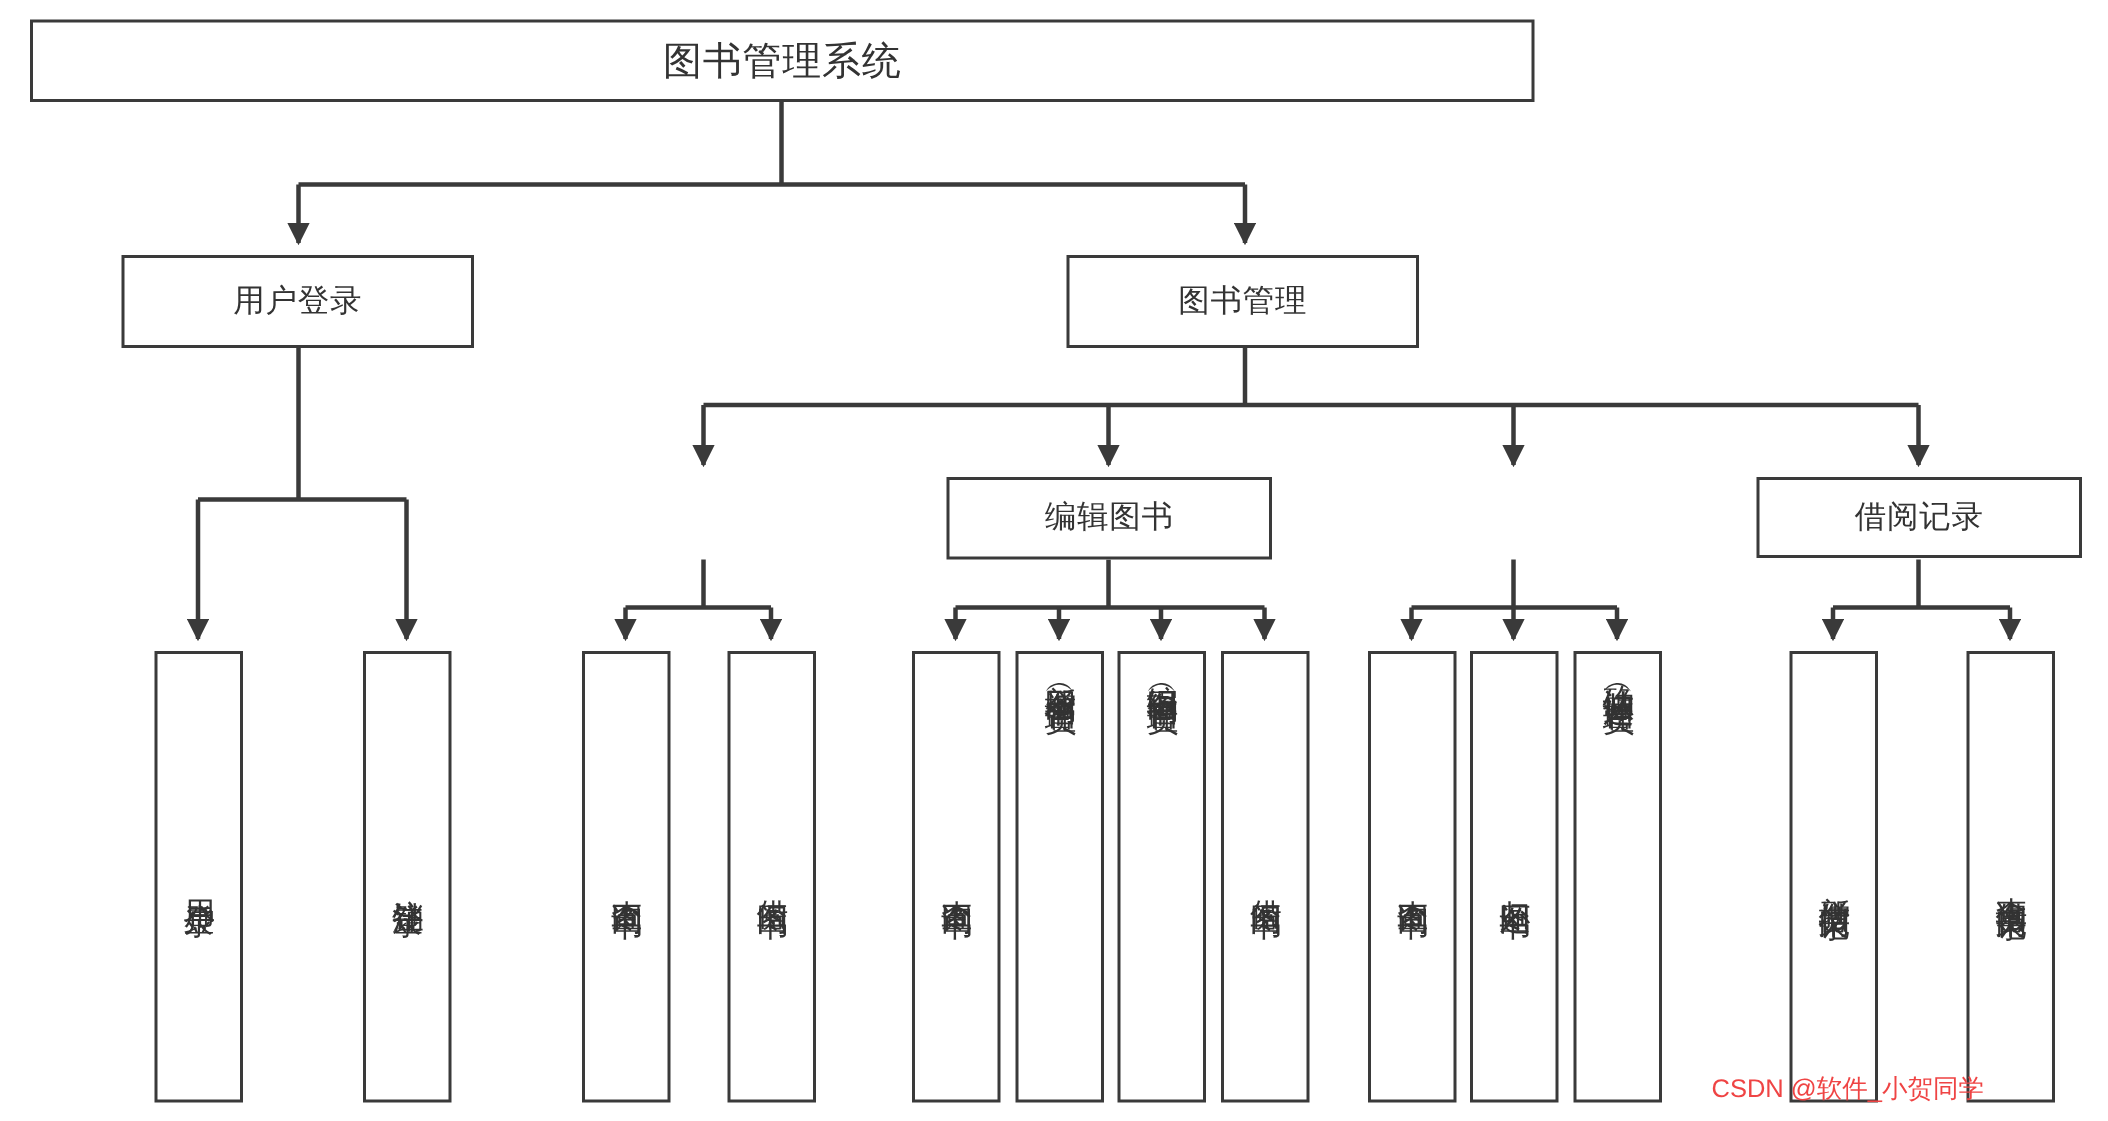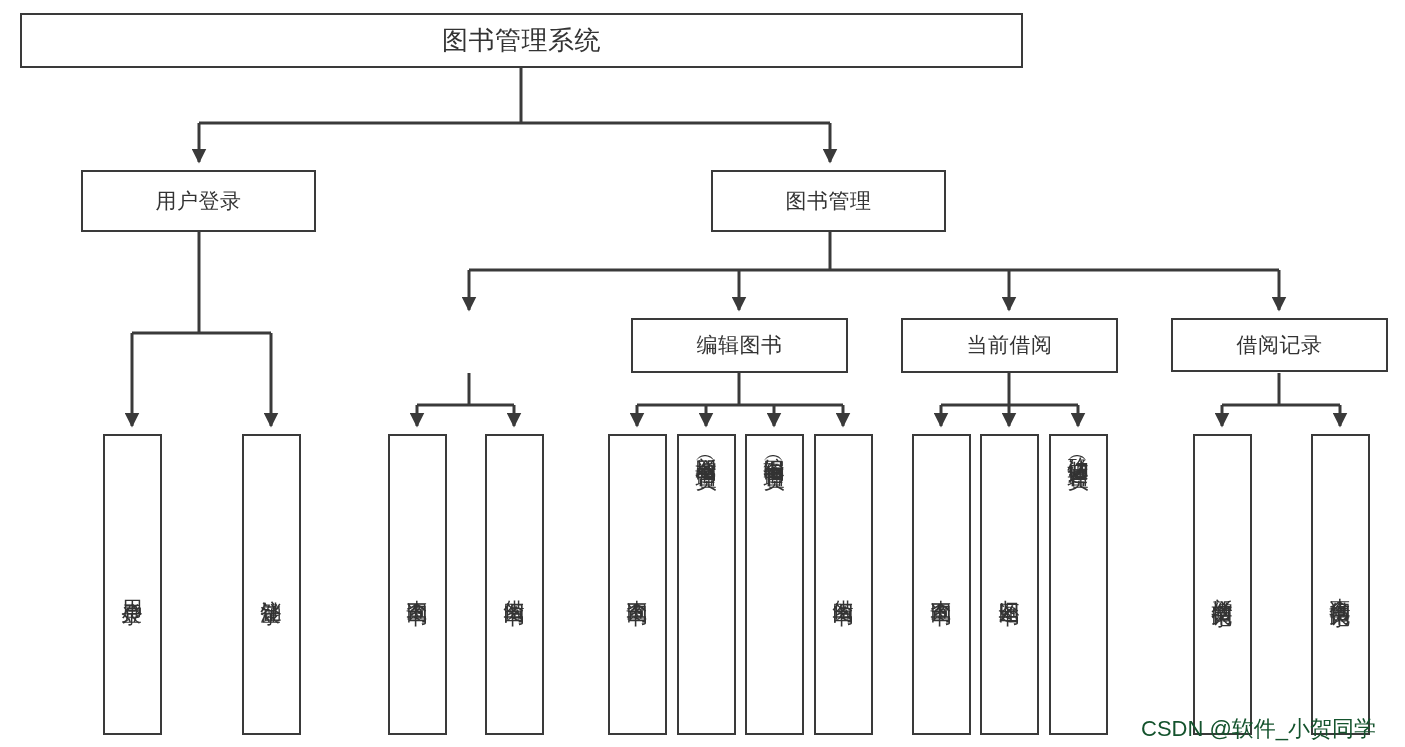--- a/index.html
+++ b/index.html
@@ -57,22 +57,22 @@
     letter-spacing: 2px;
     white-space: pre;
   }
   .node-leaf.leaf-centered {
     align-items: center;
   }
   .watermark {
     position: absolute;
     left: 1141px;
     top: 714px;
-    font-size: 22px;
-    color: #14532d;
+    font-size: 17px;
+    color: #ef4444;
     z-index: 5;
     white-space: nowrap;
   }
 </style>
 </head>
 <body>
 
 <div id="canvas">
 
   <svg id="diagram-svg" viewBox="0 0 1405 747" xmlns="http://www.w3.org/2000/svg">
@@ -132,23 +132,20 @@
   <div class="node node-l2" style="left:81px; top:170px; width:235px; height:62px;">
     <span class="node-label">用户登录</span>
   </div>
   <div class="node node-l2" style="left:711px; top:170px; width:235px; height:62px;">
     <span class="node-label">图书管理</span>
   </div>
 
   <div class="node node-l3" style="left:631px; top:318px; width:217px; height:55px;">
     <span class="node-label">编辑图书</span>
   </div>
-  <div class="node node-l3" style="left:901px; top:318px; width:217px; height:55px;">
-    <span class="node-label">当前借阅</span>
-  </div>
   <div class="node node-l3" style="left:1171px; top:318px; width:217px; height:54px;">
     <span class="node-label">借阅记录</span>
   </div>
 
   <div class="node node-leaf leaf-centered" style="left:103px; top:434px; width:59px; height:301px;">
     <span class="node-label">用户登录</span>
   </div>
   <div class="node node-leaf leaf-centered" style="left:242px; top:434px; width:59px; height:301px;">
     <span class="node-label">注销登录</span>
   </div>

